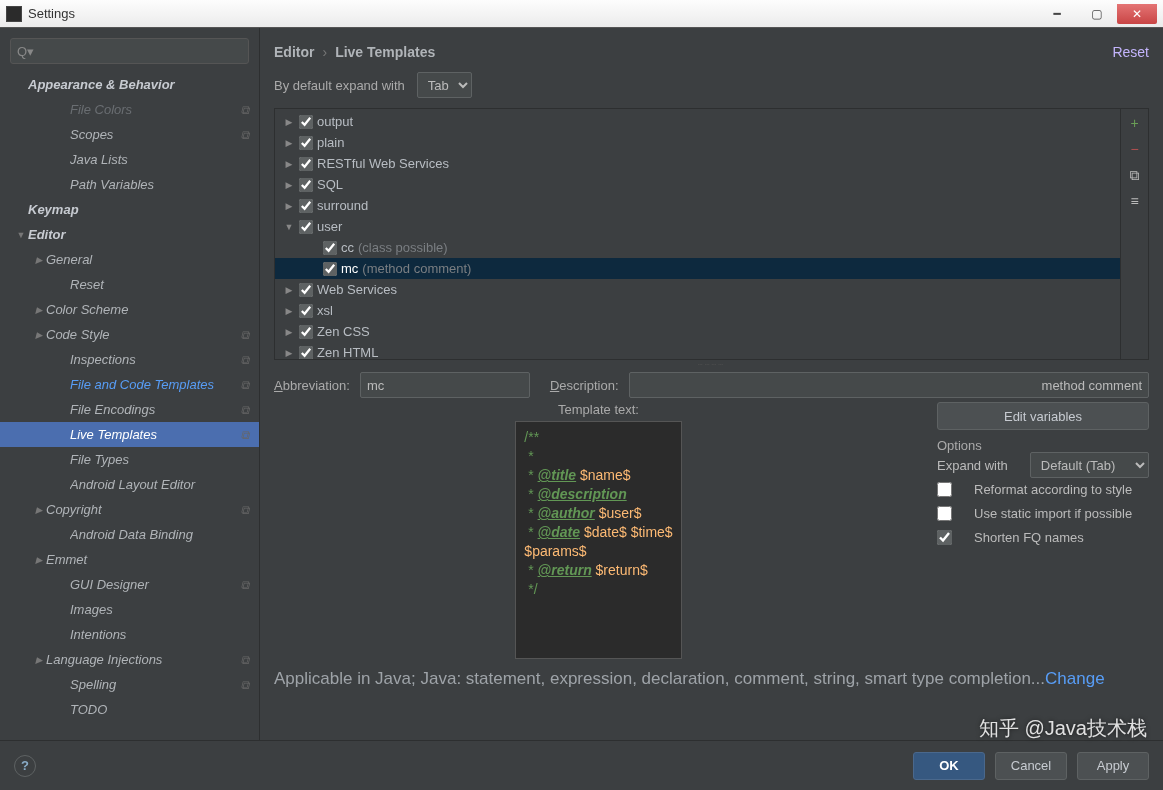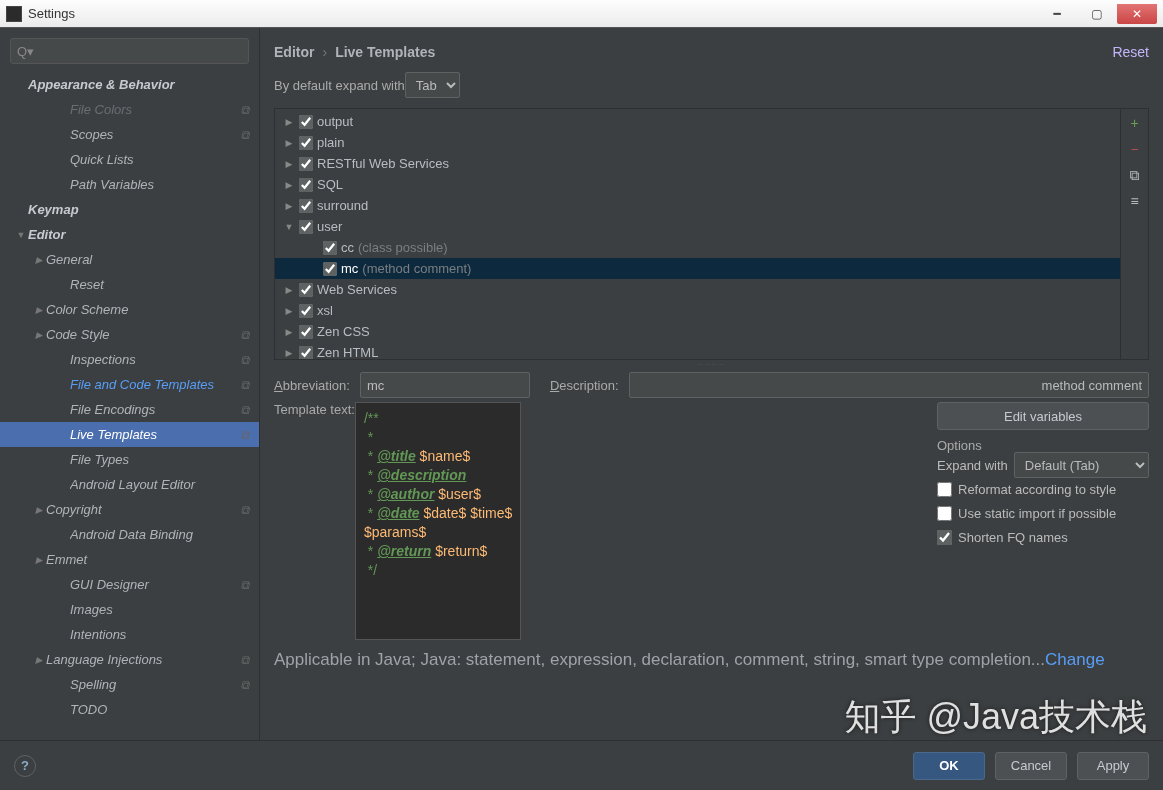--- a/index.html
+++ b/index.html
@@ -22,55 +22,55 @@
 .tree-item.highlight { color: #589df6; }
 .tree-item.selected { background: #4b6eaf; color: #fff; }
 .tree-item.selected .lbl { color: #fff; }
 .tree-item.d0 { padding-left: 14px; }
 .tree-item.d1 { padding-left: 32px; }
 .tree-item.d2 { padding-left: 56px; }
 .content { flex: 1; display: flex; flex-direction: column; padding: 10px 14px 0 14px; position: relative; }
 .breadcrumb { display: flex; align-items: center; gap: 8px; font-size: 14px; color: #b0b4b8; font-weight: bold; height: 28px; }
 .breadcrumb .sep { color: #777; font-weight: normal; }
 .breadcrumb .reset { margin-left: auto; color: #c4b5fd; font-weight: normal; cursor: pointer; }
-.expand-row { display: flex; align-items: center; gap: 0; padding: 6px 0 10px 0; color: #aaa; }
+.expand-row { display: flex; align-items: center; gap: 12px; padding: 6px 0 10px 0; color: #aaa; }
 select, input[type=text] { background: #45494a; border: 1px solid #5e6263; color: #bbb; height: 26px; padding: 0 6px; border-radius: 2px; font-size: 13px; }
 .template-area { display: flex; border: 1px solid #2d2f30; background: #3c3f41; height: 252px; }
 .template-list { flex: 1; overflow-y: auto; padding-top: 2px; }
 .tlist-item { display: flex; align-items: center; height: 21px; padding-left: 8px; color: #b8bdc3; gap: 4px; }
 .tlist-item .arrow { width: 12px; text-align: center; color: #888; font-size: 9px; }
 .tlist-item input[type=checkbox] { accent-color: #5e6263; width: 14px; height: 14px; }
 .tlist-item .desc { color: #7a7e82; }
 .tlist-item.selected { background: #0d293e; color: #fff; }
 .tool-col { width: 28px; display: flex; flex-direction: column; align-items: center; gap: 10px; padding-top: 6px; border-left: 1px solid #2d2f30; }
 .tool-col .tb { width: 16px; height: 16px; display: flex; align-items: center; justify-content: center; font-size: 14px; cursor: pointer; }
 .splitter { height: 8px; color: #555; text-align: center; font-size: 8px; letter-spacing: 2px; }
 .fields-row { display: flex; align-items: center; gap: 10px; padding: 4px 0; }
 .fields-row label { color: #aaa; }
 .fields-row .underline { text-decoration: underline; }
 .editor-row { display: flex; gap: 14px; }
-.editor-col { flex: 1; display: flex; flex-direction: row; }
+.editor-col { flex: 1; display: flex; flex-direction: column; align-items: center; }
 .tmpl-text { background: #2b2b2b; border: 1px solid #555; height: 238px; padding: 6px 8px; font-family: "Consolas", monospace; font-size: 14px; line-height: 19px; white-space: pre; color: #a9b7c6; overflow: auto; }
 .tmpl-text .c { color: #629755; }
 .tmpl-text .t { color: #629755; font-style: italic; text-decoration: underline; font-weight: bold; }
 .tmpl-text .v { color: #fdba74; }
 .rcol { width: 212px; display: flex; flex-direction: column; gap: 8px; }
 .btn { background: #4c5052; border: 1px solid #5e6263; color: #c7cbd1; height: 28px; border-radius: 3px; display: flex; align-items: center; justify-content: center; cursor: pointer; padding: 0 14px; }
 .opt-group { color: #aaa; }
 .opt-group .title { }
-.opt-row { display: flex; align-items: center; gap: 6px; height: 24px; color: #bbb; font-size: 13px; }
+.opt-row { display: flex; align-items: center; gap: 22px; height: 24px; color: #bbb; font-size: 13px; }
 .opt-row input[type=checkbox] { accent-color: #5e6263; width: 15px; height: 15px; }
 .applicable { color: #9ea3a8; padding: 10px 0 0 0; font-size: 17px; }
 .applicable .change { color: #589df6; cursor: pointer; }
 .footer { height: 50px; border-top: 1px solid #2d2f30; display: flex; align-items: center; padding: 0 14px; gap: 10px; }
 .footer .help { width: 22px; height: 22px; border-radius: 11px; border: 1px solid #5e6263; color: #8aacc8; display: flex; align-items: center; justify-content: center; font-weight: bold; cursor: pointer; }
 .footer .spacer { flex: 1; }
 .footer .btn.primary { background: #365880; border-color: #4a688c; color: #fff; font-weight: bold; min-width: 72px; }
 .footer .btn { min-width: 72px; }
-.watermark { position: absolute; right: 16px; bottom: 48px; font-size: 36px; color: rgba(255,255,255,0.85); font-weight: 500; text-shadow: 0 0 4px rgba(0,0,0,0.6); pointer-events: none; margin-top: 28px; }
+.watermark { position: absolute; right: 16px; bottom: 48px; font-size: 20px; color: rgba(255,255,255,0.85); font-weight: 500; text-shadow: 0 0 4px rgba(0,0,0,0.6); pointer-events: none; margin-top: 28px; }
 </style>
 </head>
 <body>
 
 <div class="titlebar">
   <span class="app-icon"></span>
   <span class="title">Settings</span>
   <div class="win-btns">
     <div class="win-btn">━</div>
     <div class="win-btn">▢</div>
@@ -93,21 +93,21 @@
           <span class="lbl" style="color: rgb(106, 110, 114);">File Colors</span>
           <span class="copy-ic">⧉</span>
         </div>
         <div class="tree-item d2">
           <span class="arrow"></span>
           <span class="lbl">Scopes</span>
           <span class="copy-ic">⧉</span>
         </div>
         <div class="tree-item d2">
           <span class="arrow"></span>
-          <span class="lbl">Quick Lists</span>
+          <span class="lbl">Java Lists</span>
         </div>
         <div class="tree-item d2">
           <span class="arrow"></span>
           <span class="lbl">Path Variables</span>
         </div>
         <div class="tree-item d0 header">
           <span class="arrow"></span>
           <span class="lbl">Keymap</span>
         </div>
         <div class="tree-item d0 header">

